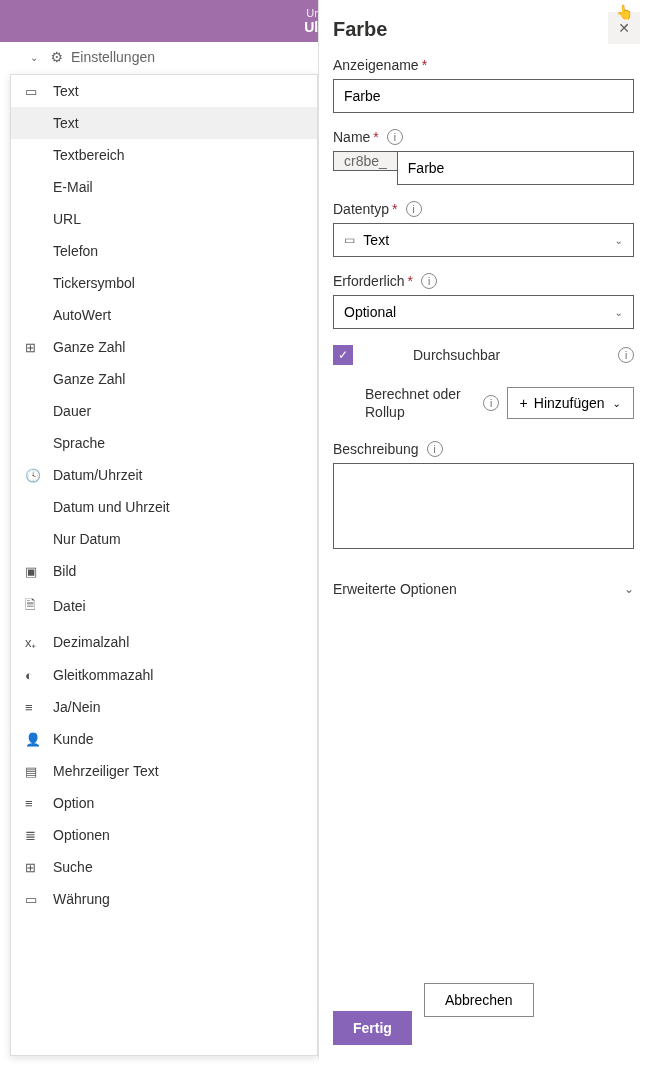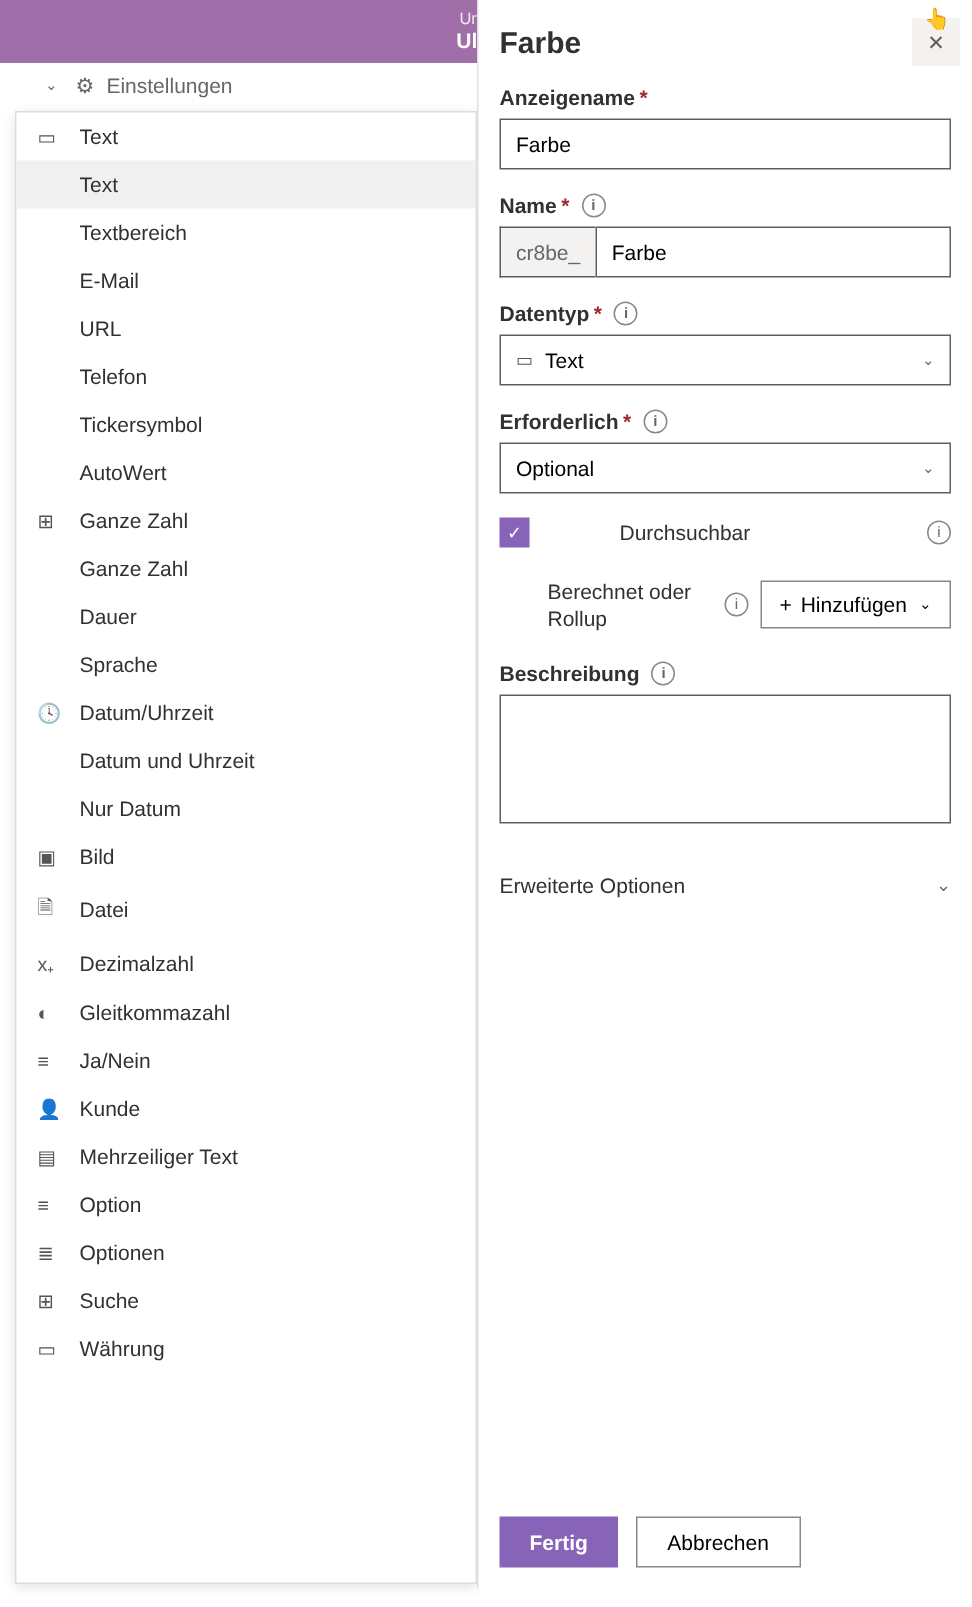--- a/index.html
+++ b/index.html
@@ -17,28 +17,28 @@
 .dd-cat { display: flex; align-items: center; padding: 8px 14px; font-size: 14px; color: #323130; cursor: pointer; }
 .dd-cat .ico { width: 20px; margin-right: 8px; font-size: 13px; color: #555; display:inline-block; }
 .dd-item { padding: 8px 14px 8px 42px; font-size: 14px; color: #323130; cursor: pointer; }
 .dd-item.selected { background: #f0f0f0; }
 
 .side-panel { position: absolute; top: 0; right: 0; width: 330px; height: 1059px; background: #fff; border-left: 1px solid #e1e1e1; padding: 18px 14px 0 14px; }
 .panel-title { font-size: 20px; font-weight: 600; color: #323130; margin-bottom: 16px; }
 .close-btn { position: absolute; top: 12px; right: 8px; width: 32px; height: 32px; background: #f3f2f1; display: flex; align-items: center; justify-content: center; cursor: pointer; font-size: 14px; color: #605e5c; }
 
 .field-group { margin-bottom: 16px; }
-.field-label { font-size: 14px; font-weight: 700; color: #323130; margin-bottom: 6px; display: flex; align-items: center; }
+.field-label { font-size: 14px; font-weight: 400; color: #323130; margin-bottom: 6px; display: flex; align-items: center; }
 .req { color: #a4262c; margin-left: 3px; }
 .info-ico { margin-left: 8px; width:16px; height:16px; border:1px solid #888; border-radius:50%; font-size:10px; display:inline-flex; align-items:center; justify-content:center; color:#666; }
 .info-right { margin-left: auto; }
 
 .text-input { width: 100%; height: 34px; border: 1px solid #605e5c; padding: 0 10px; font-size: 14px; background:#fff; }
 .prefix-wrap { display:flex; width:100%; }
-.prefix { background:#f3f2f1; border:1px solid #605e5c; border-right:none; padding:0 10px; height:34px; display:flex; align-items:center; font-size:14px; color:#666; }
+.prefix { background:#f3f2f1; border:1px solid #605e5c; border-right:none; padding:0 10px; height:20px; display:flex; align-items:center; font-size:14px; color:#666; }
 .prefix-input { flex:1; border:1px solid #605e5c; height:34px; padding:0 10px; font-size:14px; }
 
 .select-box { width:100%; height:34px; border:1px solid #605e5c; padding:0 10px; display:flex; align-items:center; font-size:14px; background:#fff; cursor:pointer; position:relative; }
 .select-box .chev-d { margin-left:auto; font-size:10px; color:#666; }
 .select-box .type-ico { margin-right:8px; font-size:12px; color:#555; }
 
 .check-row { display:flex; align-items:center; margin-bottom:20px; }
 .checkbox { width:20px; height:20px; background:#8764b8; display:inline-flex; align-items:center; justify-content:center; color:#fff; font-size:12px; margin-right:12px; cursor:pointer; }
 .check-label { font-size:14px; color:#323130;margin-left:48px; }
 
@@ -48,21 +48,21 @@
 .add-btn .plus { margin-right:6px; font-size:14px; }
 .add-btn .chev-d { margin-left:8px; font-size:10px; }
 
 .textarea { width:100%; height:86px; border:1px solid #605e5c; padding:8px; font-size:14px; resize:none; background:#fff; }
 
 .expand-row { display:flex; align-items:center; padding:12px 0; border-bottom:none; cursor:pointer; }
 .expand-row .label { font-size:14px; color:#323130; }
 .expand-row .chev-d { margin-left:auto; font-size:12px; color:#666; }
 
 .footer { position:absolute; bottom:14px; left:14px; right:14px; display:flex; gap:12px; }
-.btn-primary { background:#8764b8; color:#fff; border:none; height:34px; padding:0 20px; font-size:14px; font-weight:600; cursor:pointer; }
+.btn-primary { background:#8764b8; color:#fff; border:none; height:34px; padding:0 20px; font-size:14px; font-weight:600; cursor:pointer;margin-top:28px; }
 .btn-secondary { background:#fff; border:1px solid #8a8886; height:34px; padding:4px 20px; font-size:14px; cursor:pointer; }
 
 .cursor { position:absolute; top:4px; right:14px; font-size:14px; pointer-events:none; }
 </style>
 </head>
 <body>
 
 <div class="header-bar">
   <div style="text-align:center;">
     <div class="header-sub">Umgeb</div>

